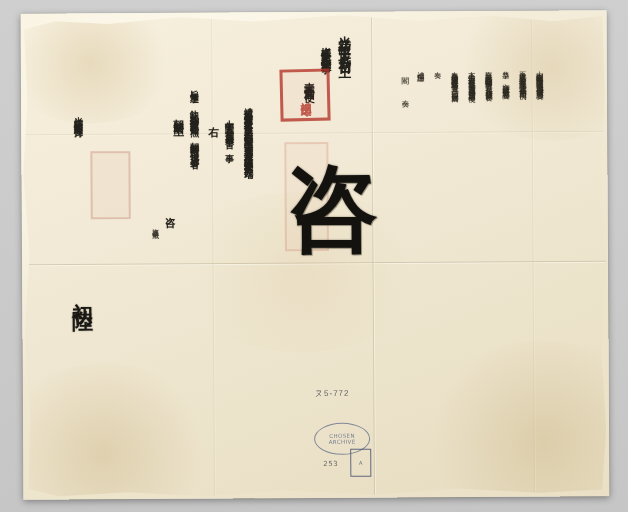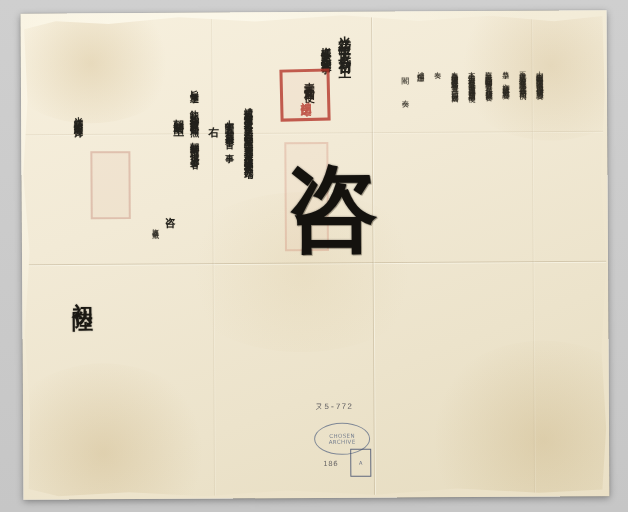--- a/index.html
+++ b/index.html
@@ -137,23 +137,23 @@
     position:absolute; left: 291px; top: 411px; width: 54px; height: 30px;
     border: 1.5px solid #5d6b86;
     border-radius: 50%;
     color:#4d5c7a;
     font-size: 5.5px;
     display:flex; align-items:center; justify-content:center;
     opacity:.75; letter-spacing:.4px; text-align:center;
     font-family:"DejaVu Sans", sans-serif;
   }
   #stamp-pencil {
-    position:absolute; left: 292px; top: 389px;
+    position:absolute; left: 292px; top: 376px;
     color:#3a3a44; font-size: 8px; letter-spacing:1px;
-    font-family:Liberation Mono, monospace; opacity:.8;
+    font-family:Liberation Sans, sans-serif; opacity:.8;
   }
   #stamp-box {
     position:absolute; left: 327px; top: 437px; width: 19px; height: 26px;
     border: 1.5px solid #3d4a6b; color:#3d4a6b;
     font-size: 5px; display:flex; align-items:center; justify-content:center;
     opacity:.8; font-family:"DejaVu Sans", sans-serif;
   }
   #stamp-num {
     position:absolute; left: 300px; top: 448px;
     color:#3a3a44; font-size: 7px; letter-spacing:.5px; opacity:.75;
@@ -227,19 +227,19 @@
       <div class="vcol brush sm" style="left:52px;top:96px;height:120px;">光續拾年閏極月</div>
 
       <div class="vcol annot" style="left:130px;top:210px;height:60px;">許厘奉命紙</div>
 
       <div id="signature">初陸</div>
 
       <div id="stamp-pencil">ヌ5-772</div>
       <div id="stamp-oval">CHOSEN
 ARCHIVE</div>
       <div id="stamp-box">A</div>
-      <div id="stamp-num">186</div>
+      <div id="stamp-num">253</div>
       <div id="dot-mark"></div>
 
     </div>
   </div>
 
 </div>
 
 </body></html>

